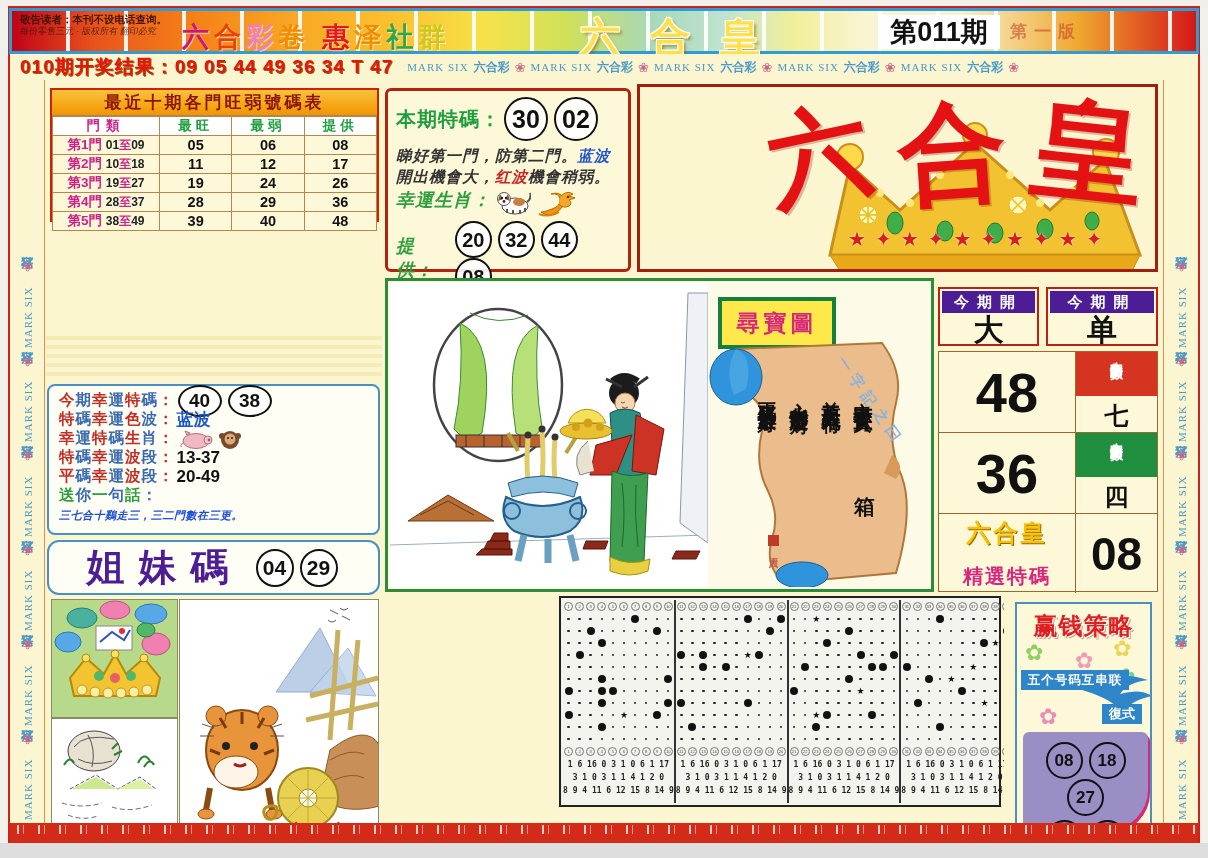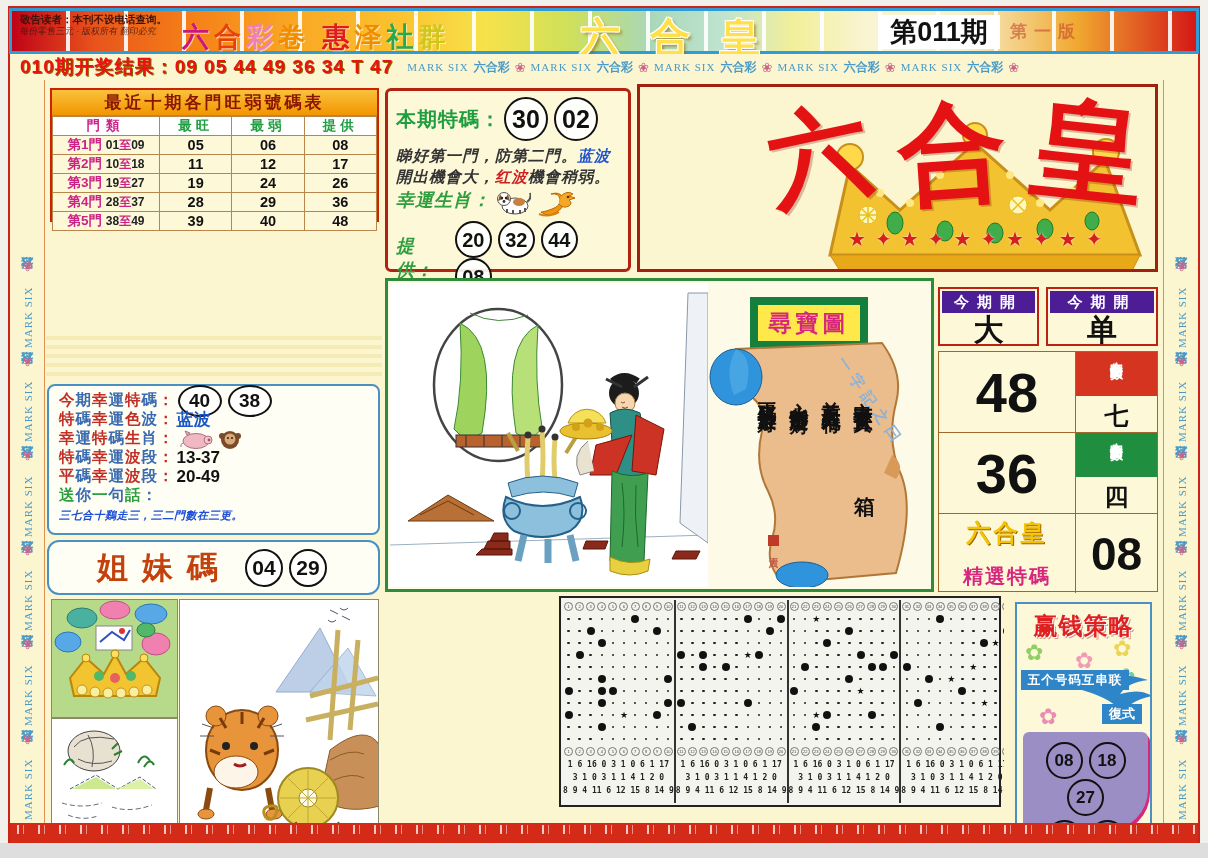--- a/index.html
+++ b/index.html
@@ -68,21 +68,21 @@
   #luckybox{left:47px;top:384px;width:333px;height:151px;background:#fffef4;border:2px solid #4a90c2;border-radius:8px;padding:5px 8px 0 10px;}
   .lline{display:flex;align-items:center;height:19px;}
   .lbl{font-size:15.5px;font-weight:bold;letter-spacing:1px;white-space:nowrap;}
   .bluewave{color:#1a56c8;font-weight:bold;font-size:17px;margin-left:2px;}
   .rangeval{font-weight:bold;font-size:17px;color:#111;margin-left:2px;}
   .motto{margin-top:3px;font-size:11px;font-weight:bold;color:#1d4ed8;font-style:italic;letter-spacing:.5px;white-space:nowrap;}
   .zic{margin-left:4px;}
   
   #sisbox{left:47px;top:540px;width:333px;height:55px;background:#fffef4;border:2px solid #4a90c2;border-radius:12px;
     display:flex;align-items:center;justify-content:center;gap:10px;}
-  .sis-title{color:#c2410c;font-size:31px;font-weight:bold;letter-spacing:14px;}
+  .sis-title{color:#4c1d95;font-size:38px;font-weight:bold;letter-spacing:14px;}
   
   .artp{border:1px solid #8a8a6a;background:#fff;overflow:hidden;}
   #crownballs{left:51px;top:599px;width:127px;height:119px;background:#b6d98a;}
   #rockp{left:51px;top:718px;width:127px;height:120px;}
   #tigerp{left:179px;top:599px;width:200px;height:239px;}
   
   #issuebox2{left:385px;top:88px;width:246px;height:184px;border:3px solid #b22211;border-radius:6px;background:#fdf8d8;padding:6px 8px;}
   .ti-title{display:flex;align-items:center;}
   .ti-label{color:#1f9e3f;font-weight:bold;font-size:20px;letter-spacing:1px;}
   .ti-body{margin-top:4px;font-size:15.5px;font-weight:bold;color:#333;line-height:21px;letter-spacing:1px;font-style:italic;}
@@ -93,22 +93,22 @@
   .ti-orow{display:flex;align-items:center;margin-top:3px;}
   
   #crownlogo{left:637px;top:84px;width:521px;height:188px;border:3px solid #a02010;background:#fcf6d0;overflow:hidden;}
   .cl-char{position:absolute;color:#e41212;font-weight:bold;font-family:"Liberation Serif",serif;
     text-shadow:2px 2px 0 rgba(120,0,0,.25);}
   .cl-stars{position:absolute;left:208px;top:140px;font-size:20px;letter-spacing:9px;color:#d62020;
     text-shadow:0 0 2px #fff;white-space:nowrap;}
   
   #illus{left:385px;top:278px;width:549px;height:314px;border:3px solid #2e8b3a;background:#fdfae8;}
   #ladyart{left:2px;top:2px;width:318px;height:304px;background:#fff;}
-  .tr-title{left:330px;top:16px;width:118px;height:52px;background:#ffe84a;border:8px solid #15803d;
-    display:flex;align-items:center;justify-content:center;font-size:23px;font-weight:bold;color:#d6267e;letter-spacing:4px;margin-left:32px;}
+  .tr-title{left:330px;top:16px;width:118px;height:52px;background:#ffe84a;border:4px solid #15803d;
+    display:flex;align-items:center;justify-content:center;font-size:23px;font-weight:bold;color:#d6267e;letter-spacing:4px;}
   #scrollwrap{left:318px;top:54px;width:222px;height:252px;}
   .tcols{position:absolute;left:48px;top:52px;display:flex;gap:6px;}
   .tcol{writing-mode:vertical-rl;text-orientation:upright;font-size:19px;font-weight:bold;color:#111;letter-spacing:2px;height:205px;}
   .diag{position:absolute;left:142px;top:18px;transform:rotate(55deg);transform-origin:left top;
     color:#8cb2d8;font-weight:bold;font-size:15px;letter-spacing:6px;white-space:nowrap;}
   .xiang{position:absolute;left:148px;top:158px;font-size:21px;font-weight:bold;color:#111;}
   .seal{position:absolute;left:62px;top:200px;width:11px;height:11px;background:#c03a28;}
   .sealtxt{position:absolute;left:60px;top:214px;writing-mode:vertical-rl;font-size:10px;color:#c05a48;letter-spacing:1px;}
   
   .openbox{height:59px;border:2.5px solid #bb2211;background:#fdf8d8;}

